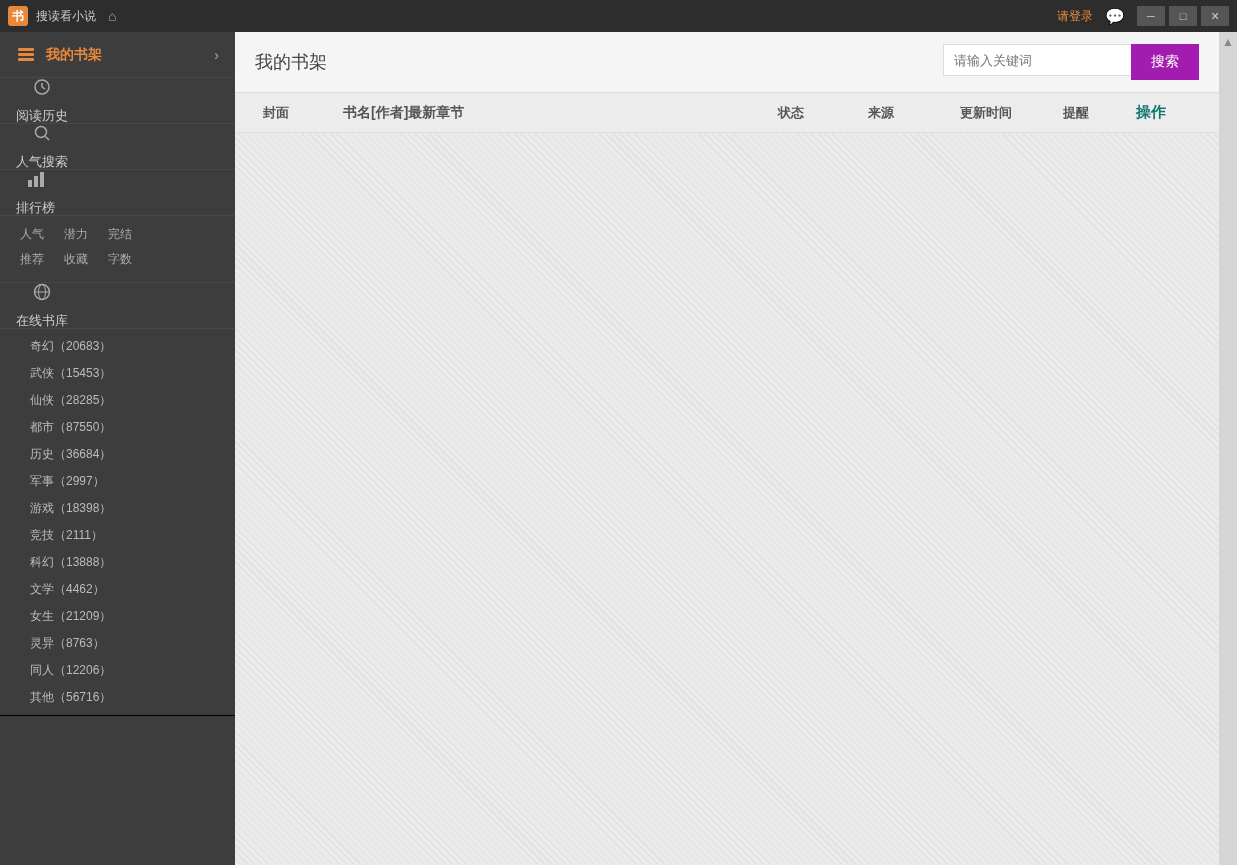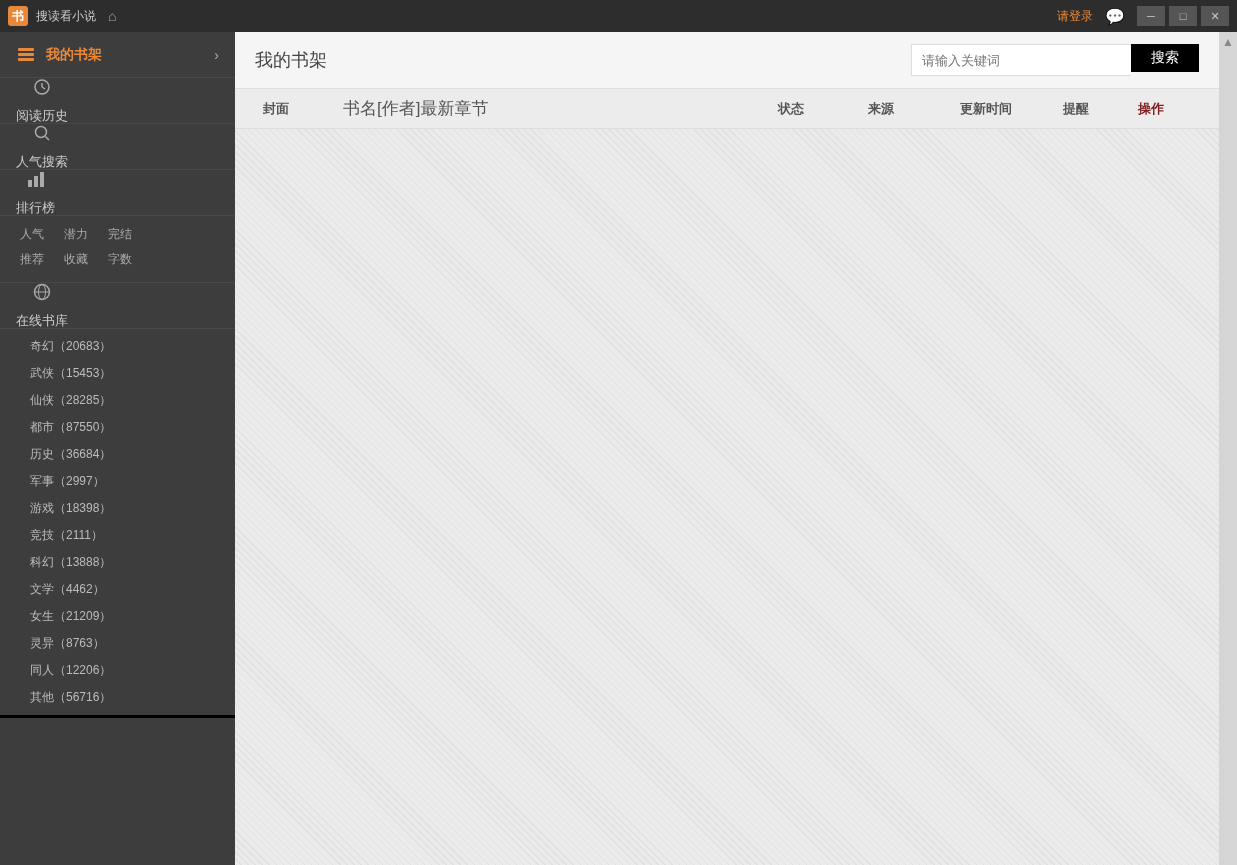--- a/index.html
+++ b/index.html
@@ -168,21 +168,21 @@
     .ranking-link {
       color: #aaa;
       font-size: 12px;
       cursor: pointer;
       padding: 2px 4px;
     }
 
     
     .library-items {
       padding: 4px 0;
-      border-bottom: 3px solid #000000;
+      border-bottom: 1px solid #000000;
     }
     .library-item {
       padding: 5px 16px 5px 30px;
       color: #bbb;
       font-size: 12px;
       cursor: pointer;
     }
 
     
     .content {
@@ -209,35 +209,35 @@
       font-weight: normal;
       color: #444;
     }
 
     .search-area {
       display: flex;
       gap: 0;
     }
 
     .search-input {
-      width: 220px;
+      width: 188px;
       height: 32px;
       border: 1px solid #ddd;
       border-right: none;
       padding: 0 10px;
       font-size: 13px;
       color: #aaa;
       background: white;
       outline: none;
     }
 
     .search-button {
-      height: 28px;
+      height: 36px;
       padding: 0 20px;
-      background: #000000;
+      background: #a21caf;
       border: none;
       color: white;
       font-size: 14px;
       cursor: pointer;
       font-family: inherit;
     }
 
     
     .table-header {
       background: #ececec;
@@ -250,22 +250,22 @@
 
     .col-cover {
       width: 80px;
       color: #555;
       font-size: 13px;
       font-weight: bold;
     }
     .col-title {
       flex: 1;
       color: #555;
-      font-size: 17px;
-      font-weight: normal;
+      font-size: 14px;
+      font-weight: bold;
     }
     .col-status {
       width: 80px;
       color: #555;
       font-size: 13px;
       font-weight: bold;
       text-align: center;
     }
     .col-source {
       width: 100px;
@@ -283,22 +283,22 @@
     }
     .col-remind {
       width: 70px;
       color: #555;
       font-size: 13px;
       font-weight: bold;
       text-align: center;
     }
     .col-action {
       width: 80px;
-      color: #7f1d1d;
-      font-size: 13px;
+      color: #0f766e;
+      font-size: 15px;
       font-weight: bold;
       text-align: center;
     }
 
     
     .table-body {
       flex: 1;
       background-color: #ebebeb;
       background-image: repeating-linear-gradient(
         45deg,

